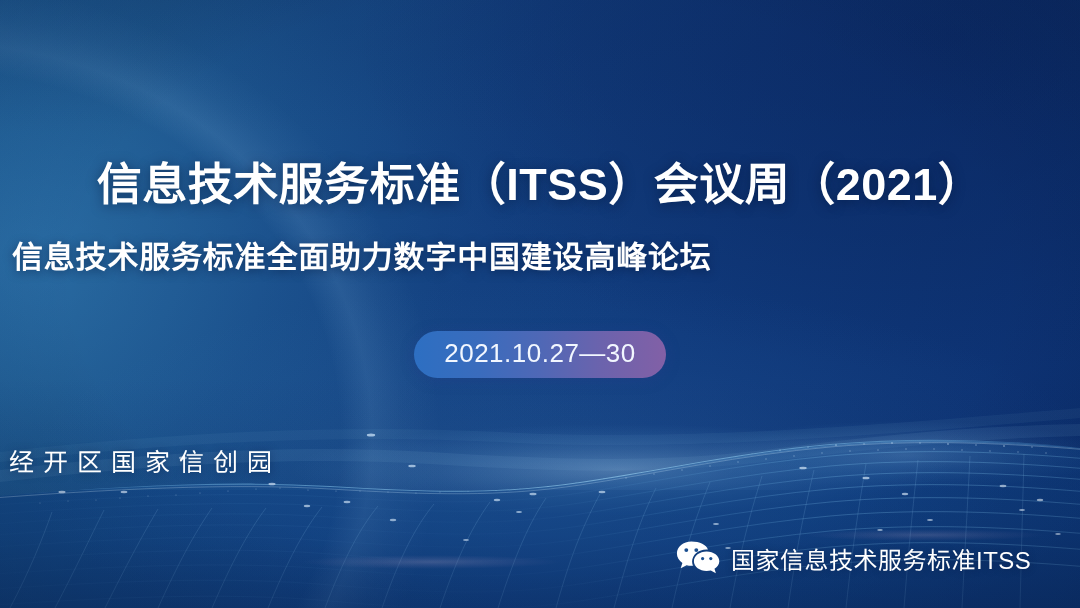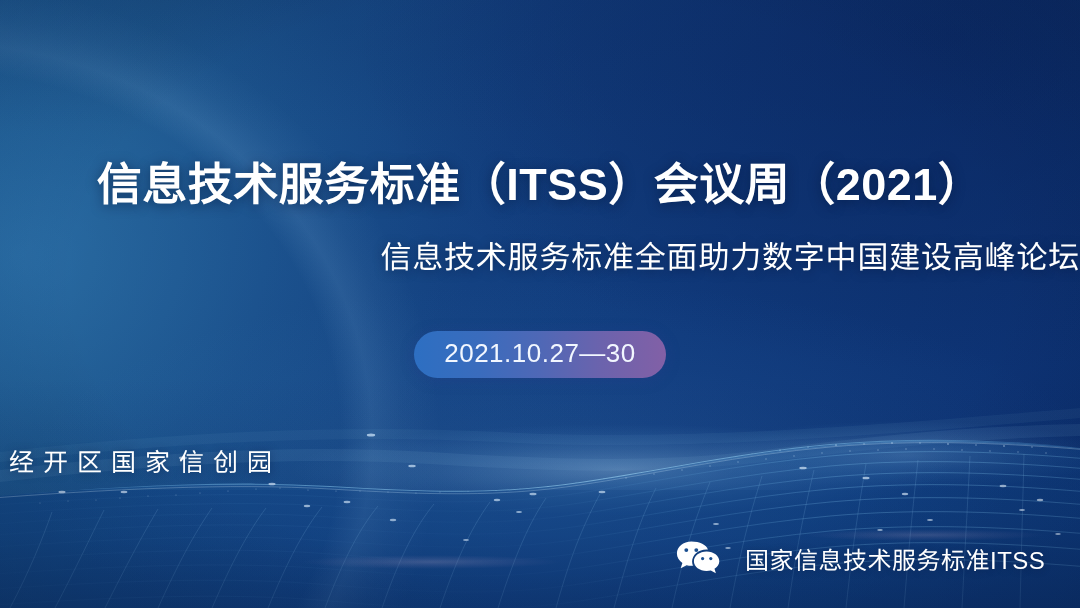--- a/index.html
+++ b/index.html
@@ -107,23 +107,23 @@
     color: #ffffff;
     letter-spacing: 0.5px;
     white-space: nowrap;
     text-shadow: 0 2px 12px rgba(3,20,55,0.55);
   }
   .subtitle {
     position: absolute;
     left: 0;
     right: 0;
     top: 232px;
-    text-align: right;
+    text-align: left;
     font-size: 31px;
-    font-weight: normal;
+    font-weight: bold;
     color: #ffffff;
     letter-spacing: 0.8px;
     white-space: nowrap;
     text-shadow: 0 2px 10px rgba(3,20,55,0.5);
     padding-left: 12px;
   }
 
   .date-wrap {
     position: absolute;
     left: 0;
@@ -164,21 +164,21 @@
     text-shadow: 0 1px 8px rgba(4,22,58,0.5);
   }
 
   
   .wechat {
     position: absolute;
     left: 676px;
     top: 540px;
     display: flex;
     align-items: center;
-    gap: 25px;
+    gap: 11px;
   }
   .wechat-icon {
     width: 44px;
     height: 36px;
     display: block;
     flex: none;
   }
   .wechat-label {
     font-size: 24px;
     font-weight: 400;

